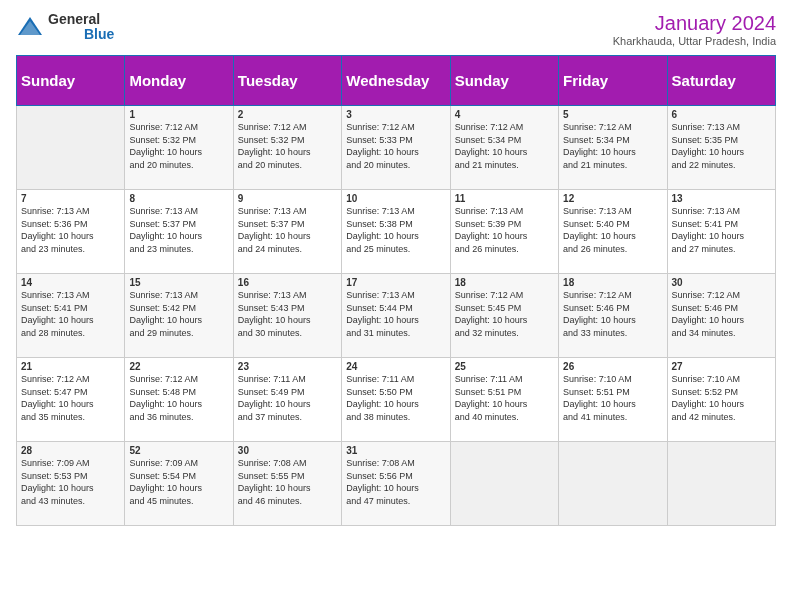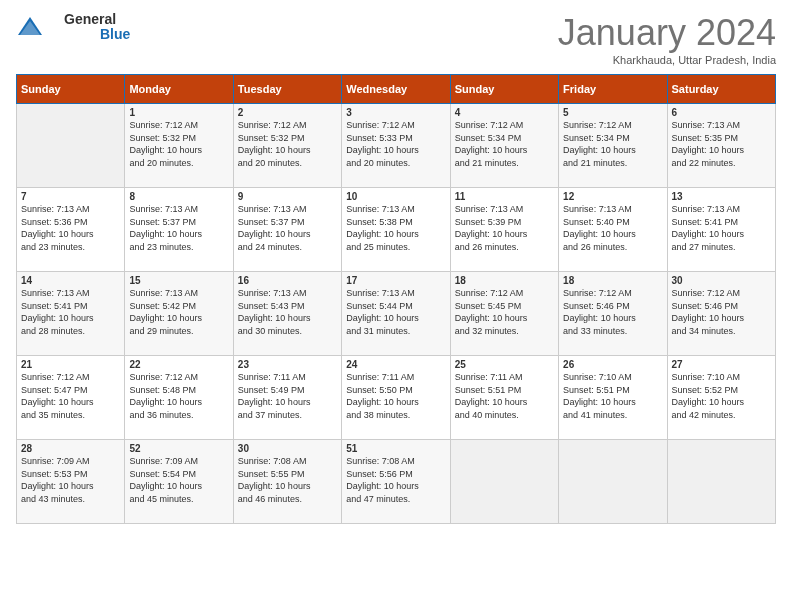--- a/index.html
+++ b/index.html
@@ -18,21 +18,21 @@
     }
     .header {
       display: flex;
       justify-content: space-between;
       align-items: flex-start;
       margin-bottom: 8px;
     }
     .logo {
       display: flex;
       align-items: center;
-      gap: 20px;
+      gap: 4px;
     }
     .logo-text {
       display: flex;
       flex-direction: column;
       line-height: 1.1;
     }
     .logo-general {
       font-size: 14px;
       font-weight: bold;
       color: #333;
@@ -44,39 +44,39 @@
       padding-left: 36px;
     }
     .logo-icon {
       width: 28px;
       height: 28px;
     }
     .title-block {
       text-align: right;
     }
     .cal-title {
-      font-size: 36px;
+      font-size: 20px;
       font-weight: normal;
-      color: #737373;
+      color: #a21caf;
     }
     .cal-subtitle {
       font-size: 11px;
       color: #555;
     }
     table {
       width: 100%;
       border-collapse: collapse;
       table-layout: fixed;
     }
     thead tr th {
-      background: #c2410c;
+      background: #a21caf;
       color: #fff;
-      font-size: 11px;
+      font-size: 15px;
       font-weight: bold;
-      padding: 8px 4px;
+      padding: 16px 4px;
       text-align: left;
       border: 1px solid #1a6eb5;
     }
     tbody tr td {
       border: 1px solid #ccc;
       vertical-align: top;
       padding: 3px 4px;
       font-size: 9.5px;
       color: #333;
       height: 84px;
@@ -350,21 +350,21 @@
 and 45 minutes.</div>
           </td>
           <td>
             <span class="day-num">30</span>
             <div class="day-info" style="white-space: pre-line;">Sunrise: 7:08 AM
 Sunset: 5:55 PM
 Daylight: 10 hours
 and 46 minutes.</div>
           </td>
           <td>
-            <span class="day-num">51</span>
+            <span class="day-num">31</span>
             <div class="day-info" style="white-space: pre-line;">Sunrise: 7:08 AM
 Sunset: 5:56 PM
 Daylight: 10 hours
 and 47 minutes.</div>
           </td>
           <td class="empty-cell"></td>
           <td class="empty-cell"></td>
           <td class="empty-cell"></td>
         </tr>
       </tbody>

